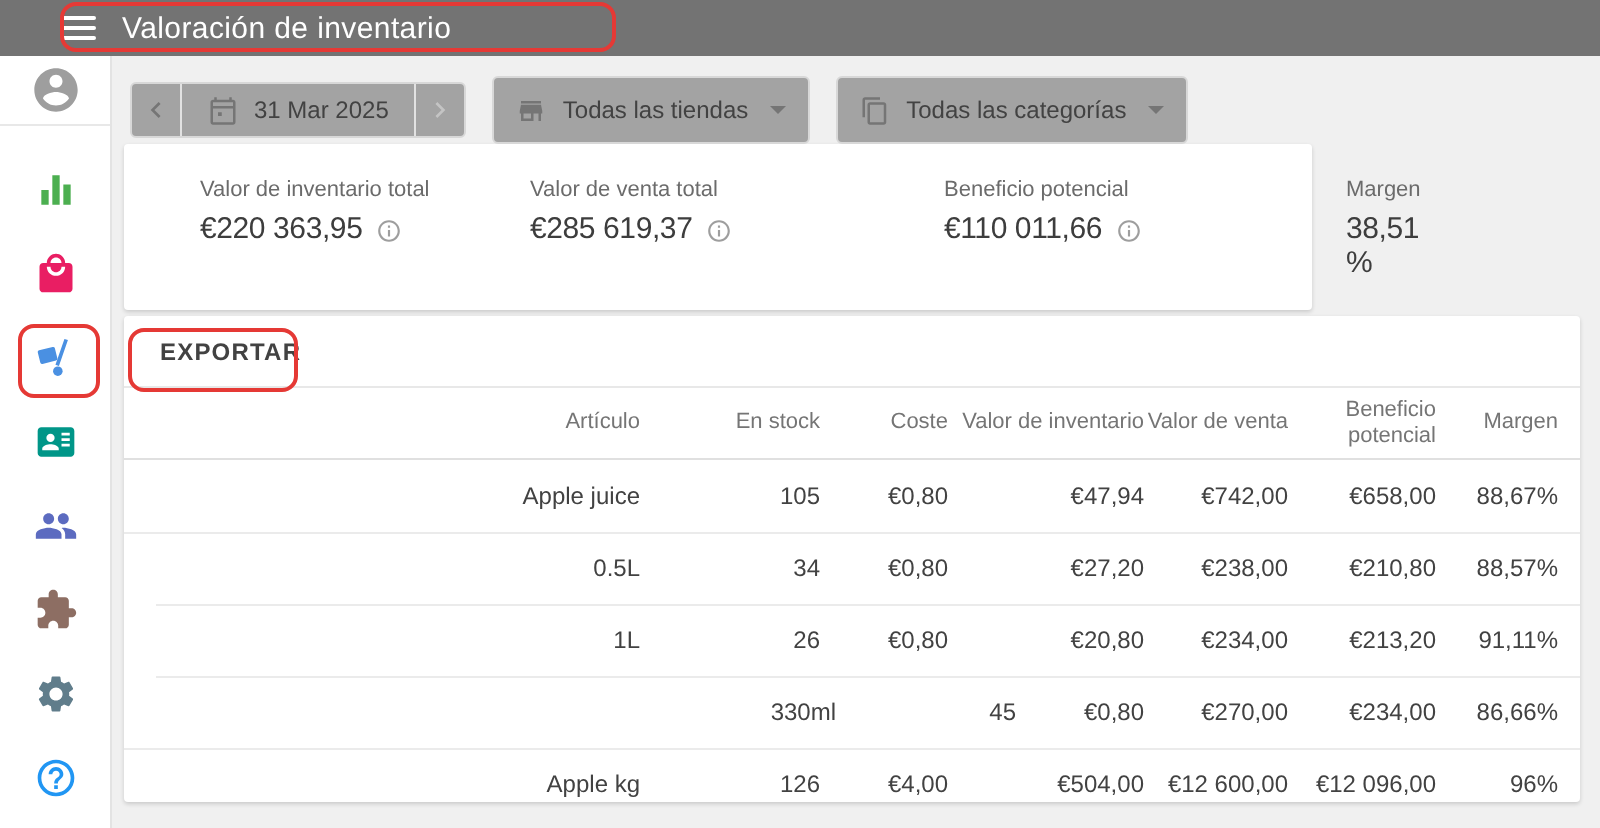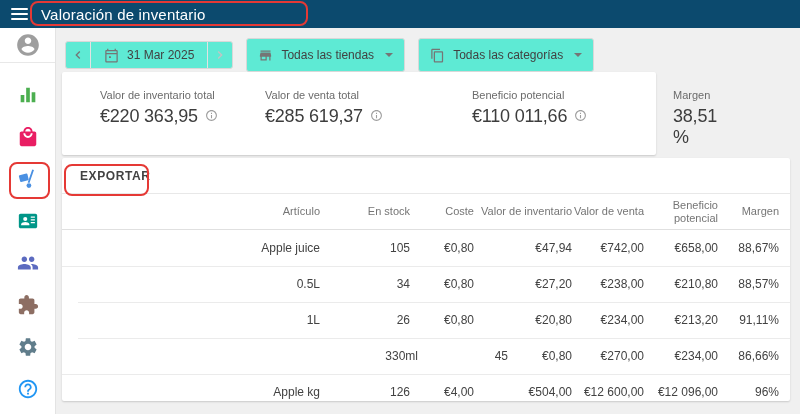--- a/index.html
+++ b/index.html
@@ -36,21 +36,21 @@
     background:#fff; border-right:1px solid #e3e3e3; z-index:2;
   }
   .avatar-wrap { height:35px; display:flex; align-items:center; justify-content:center;
                  border-bottom:1px solid #e8e8e8; }
   .side-list { padding-top:11px; }
   .side-item { height:42px; display:flex; align-items:center; justify-content:center; cursor:pointer; }
 
   
   .filter-row { position:absolute; left:65px; top:38px; display:flex; gap:13px; align-items:center; z-index:3; }
   .ctl {
-    background:#5eead4; border:1px solid #d8d8d8; border-radius:3px; height:28px;
+    background:#a3a3a3; border:1px solid #d8d8d8; border-radius:3px; height:28px;
     display:flex; align-items:center; font-size:12px; color:#424242;
   }
   .seg { height:100%; display:flex; align-items:center; }
   .seg-prev { width:25px; justify-content:center; color:#757575; border-right:1px solid #e2e2e2; cursor:pointer; }
   .seg-next { width:25px; justify-content:center; color:#c4c4c4; border-left:1px solid #e2e2e2; cursor:pointer; }
   .seg-date { padding:0 13px; gap:8px; cursor:pointer; }
   .dd-btn   { padding:16px 11px; gap:8px; cursor:pointer;justify-content:center; }
   .caret { width:0; height:0; border-left:4px solid transparent; border-right:4px solid transparent;
            border-top:4px solid #757575; margin-left:3px; }
   .ctl-icon { color:#757575; }
@@ -58,21 +58,21 @@
   
   .card { position:absolute; background:#fff; border-radius:2px;
           box-shadow:0 1px 2px rgba(0,0,0,.16); }
   .summary-card { left:62px; top:72px; width:594px; height:83px; }
   .table-card   { left:62px; top:158px; width:728px; height:243px; overflow:hidden; }
 
   
   .stat { position:absolute; top:17px; }
   .stat1 { left:38px; } .stat2 { left:203px; } .stat3 { left:410px; } .stat4 { left:611px; }
   .stat-label { font-size:11px; color:#6b6b6b; margin-bottom:5px; }
-  .stat-value { font-size:18px; color:#3d3d3d; display:flex; align-items:flex-start; gap:7px; letter-spacing:-0.2px; }
+  .stat-value { font-size:15px; color:#3d3d3d; display:flex; align-items:flex-start; gap:7px; letter-spacing:-0.2px; }
   .info-icon { color:#9e9e9e; margin-top:3px; }
 
   
   .export-bar { height:35px; display:flex; align-items:center; padding-left:16px; }
   .export-btn { background:none; border:none; font-family:inherit; font-size:12px; font-weight:bold;
                 color:#424242; letter-spacing:.6px; cursor:pointer; padding:4px 2px; }
 
   
   .thead { display:flex; align-items:center; height:37px; padding-right:11px;
            border-top:1px solid #e8e8e8; border-bottom:1px solid #e0e0e0;
@@ -83,21 +83,21 @@
   .divider.ind { left:16px; }
   .c0 { flex:1; text-align:right; padding-left:16px; }
   .sub .c0 { }
   .c1 { width:90px; } .c2 { width:64px; } .c3 { width:98px; }
   .c4 { width:72px; } .c5 { width:74px; } .c6 { width:61px; }
   .c1,.c2,.c3,.c4,.c5,.c6 { text-align:right; flex-shrink:0; }
 </style>
 </head>
 <body>
 
-<div class="app-header" style="background: #0c4a6e;">
+<div class="app-header" style="background: #737373; padding-left: 20px;">
   <div class="hamburger">
       <span></span>
       <span></span>
       <span></span>
     </div>
   <div class="app-title">Valoración de inventario</div>
 </div>
 
 <div class="ann ann-title" style="border-color: rgb(229, 57, 53);"></div>
 <div class="ann ann-inventory" style="border-color: rgb(229, 57, 53);"></div>

